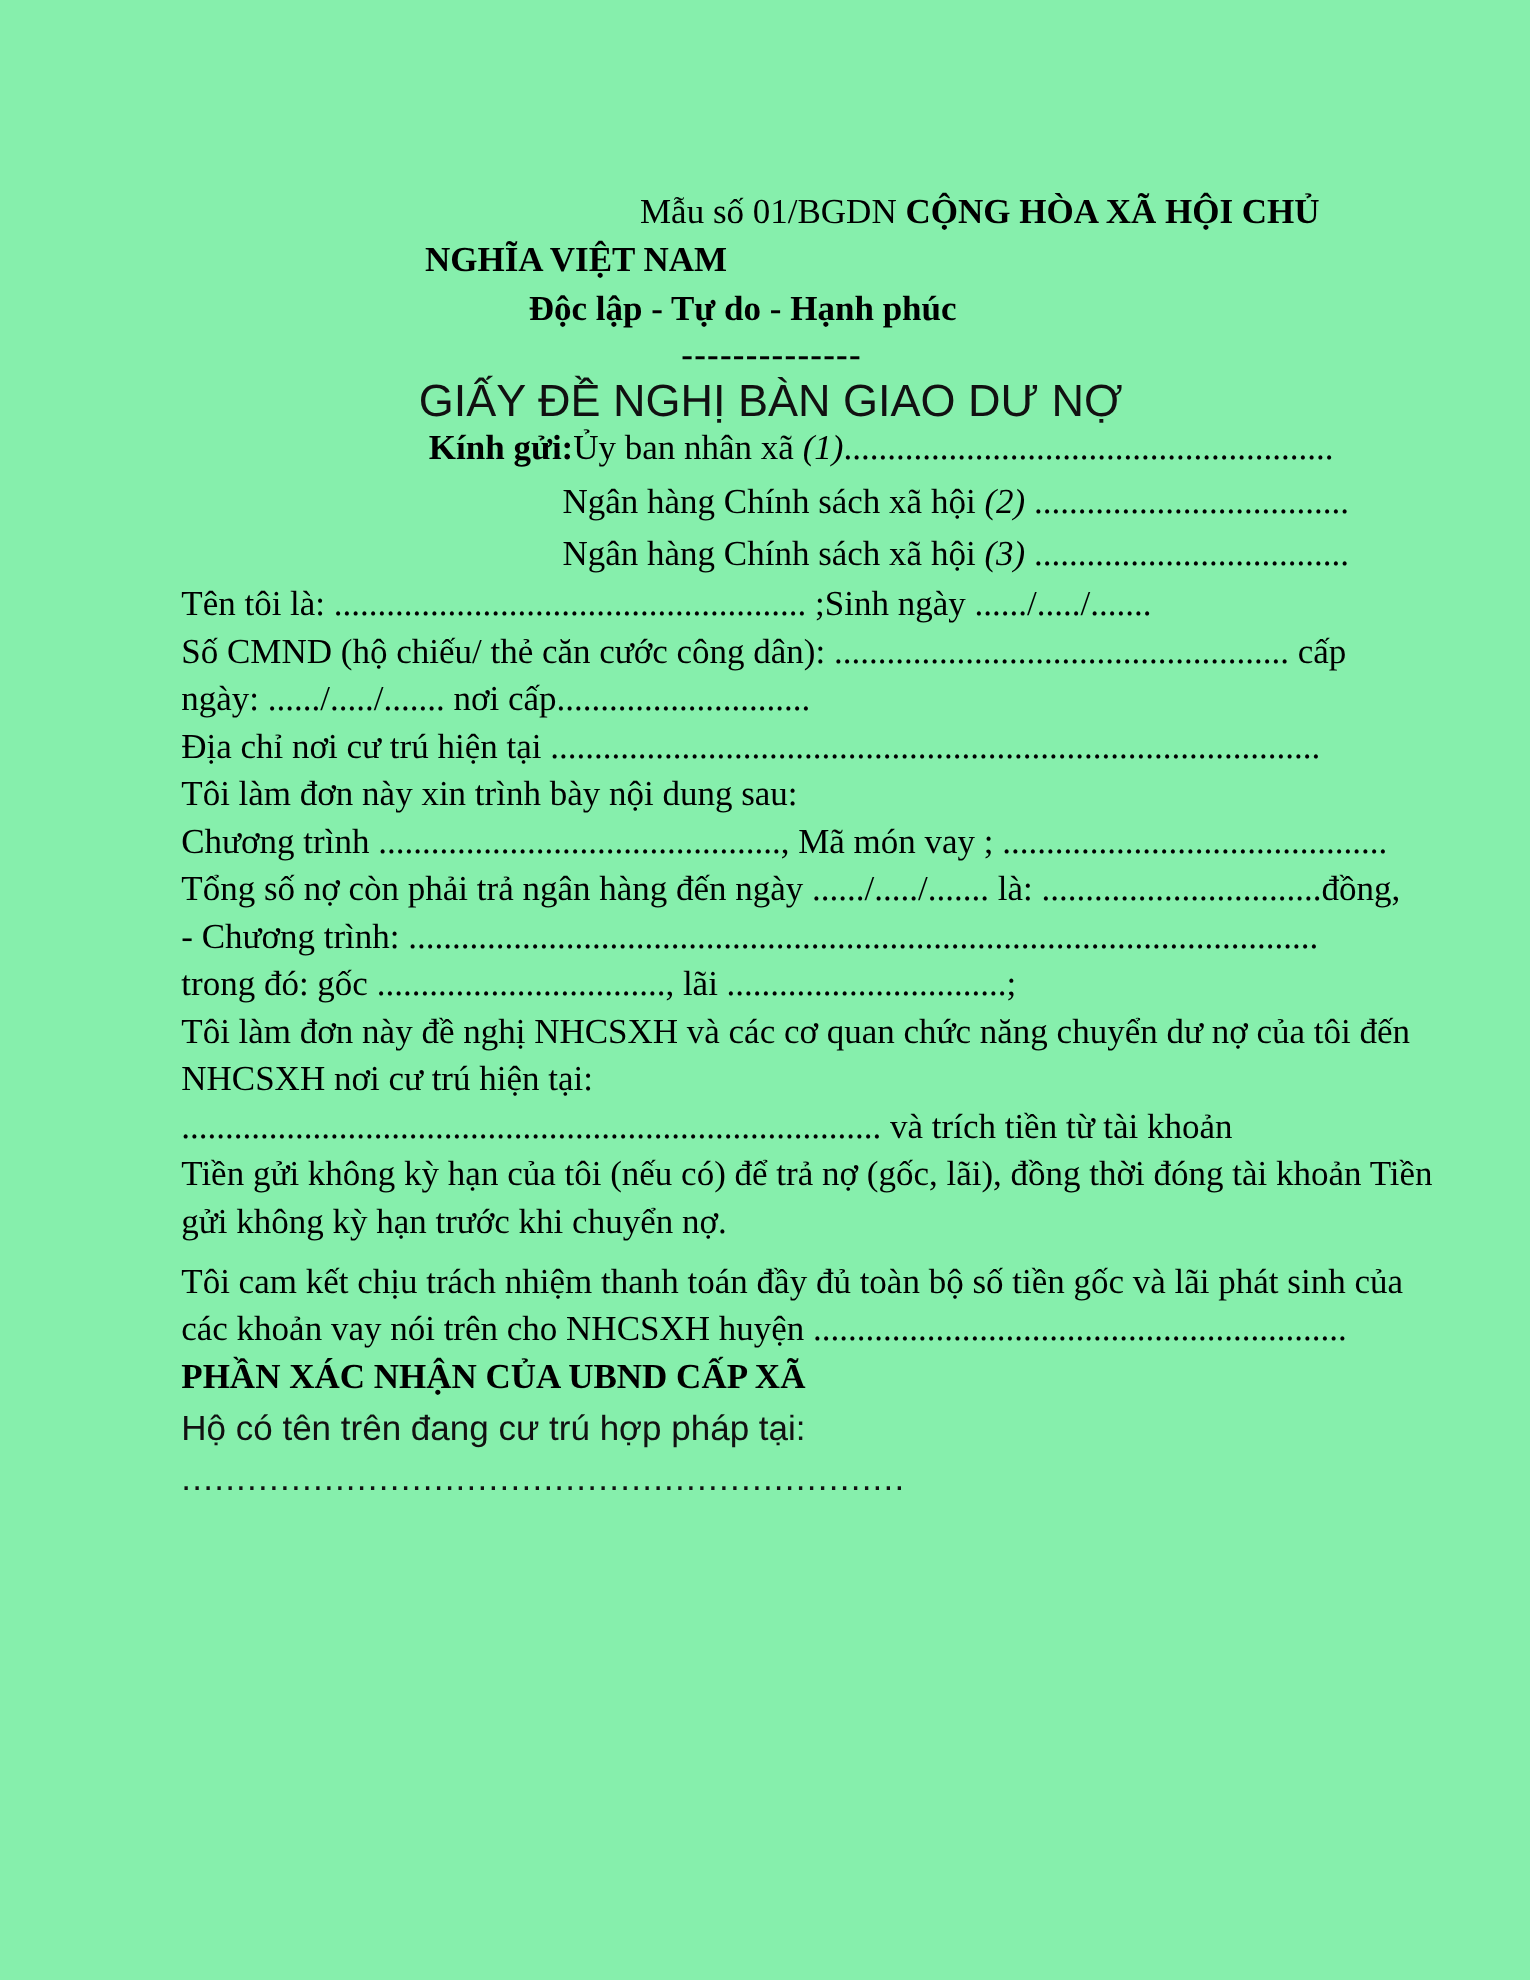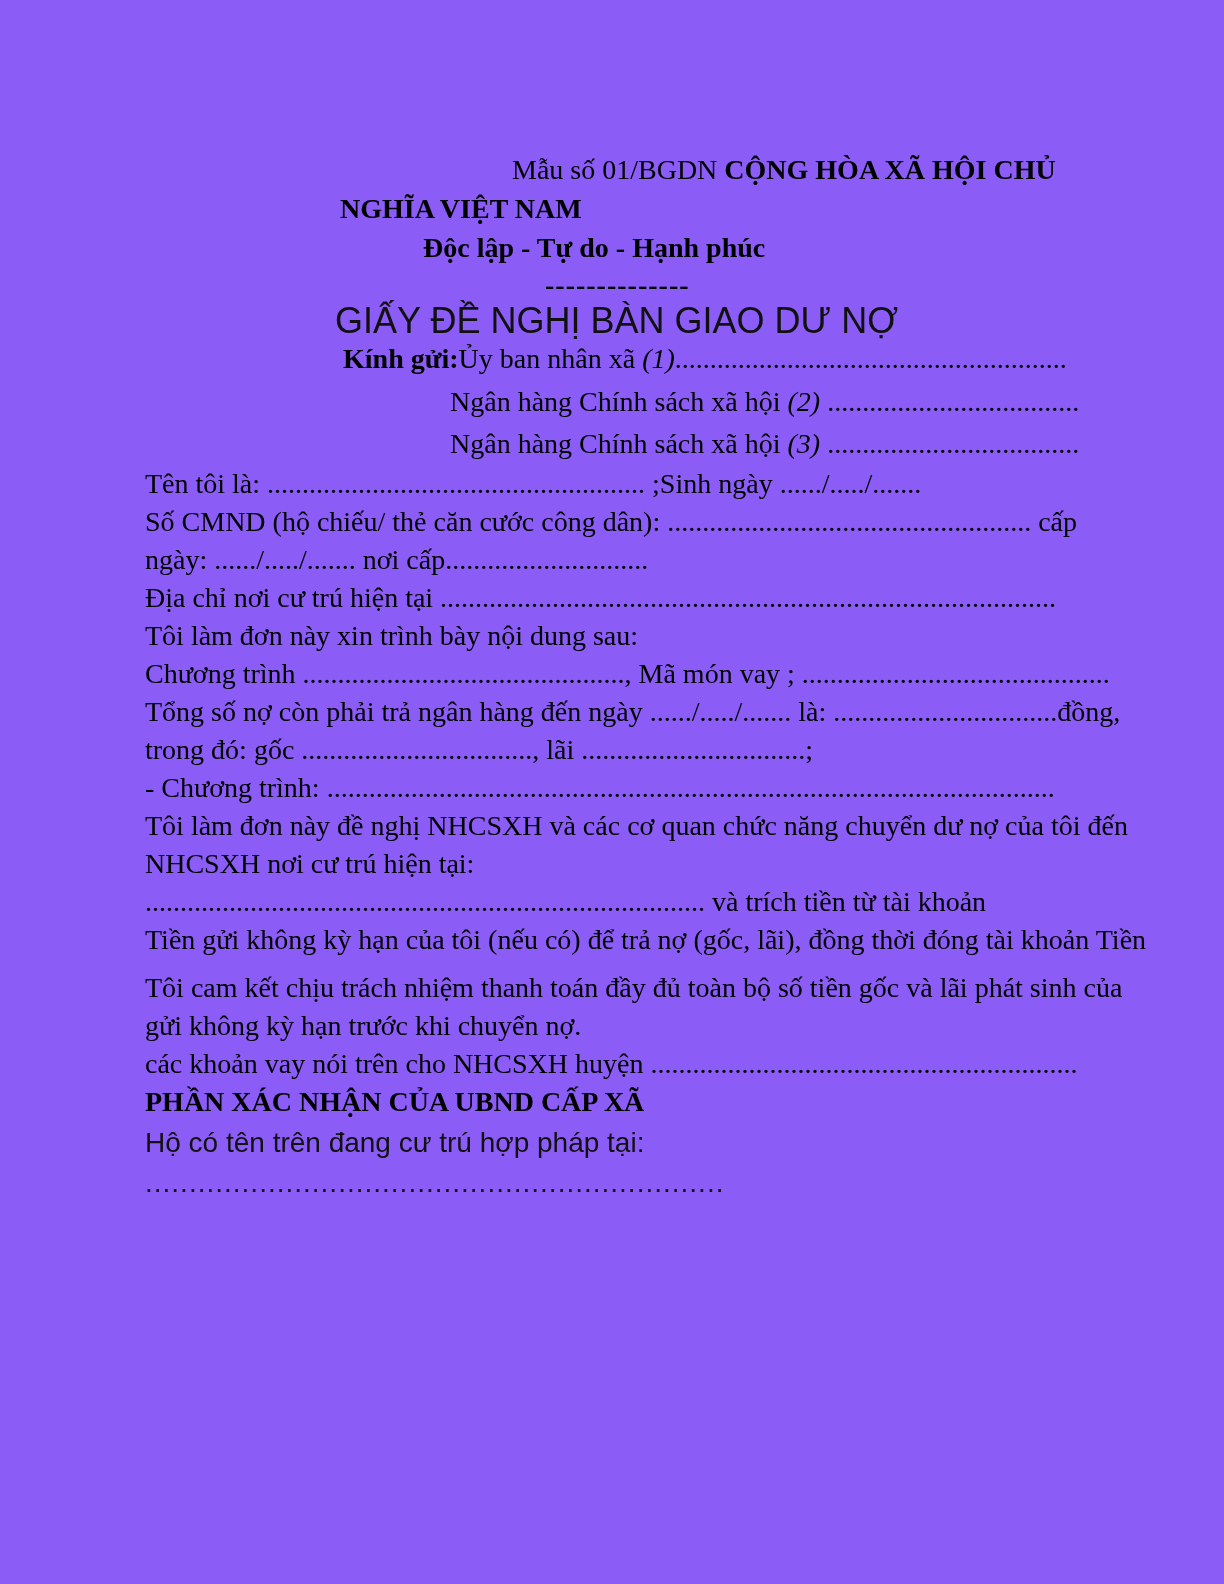--- a/index.html
+++ b/index.html
@@ -6,21 +6,21 @@
   html, body { background: #ffffff; }
   body {
     width: 1224px; height: 1584px;
     overflow: hidden;
     font-family: "Liberation Serif", serif;
     color: #000000;
   }
   .page {
     width: 1224px; height: 1584px;
     padding: 150px 0 0 145px;
-    background: #8b5cf6;
+    background: #86efac;
     font-size: 28px;
     line-height: 38px;
   }
   .page > div { white-space: nowrap; }
   .bold   { font-weight: bold; }
   .italic { font-style: italic; }
   .sans   { font-family: "Liberation Sans", sans-serif; }
 
   .hl1        { padding-left: 367px; line-height: 39px; }
   .hl2        { padding-left: 195px; line-height: 39px; }
@@ -70,28 +70,28 @@
 
   <div class="recipient"><span>Ngân hàng Chính sách xã hội </span><span class="italic">(3)</span><span> ....................................</span></div>
 
   <div class="line">Tên tôi là: ...................................................... ;Sinh ngày ....../...../.......</div>
   <div class="line">Số CMND (hộ chiếu/ thẻ căn cước công dân): .................................................... cấp</div>
   <div class="line">ngày: ....../...../....... nơi cấp.............................</div>
   <div class="line">Địa chỉ nơi cư trú hiện tại ........................................................................................</div>
   <div class="line">Tôi làm đơn này xin trình bày nội dung sau:</div>
   <div class="line">Chương trình .............................................., Mã món vay ; ............................................</div>
   <div class="line">Tổng số nợ còn phải trả ngân hàng đến ngày ....../...../....... là: ................................đồng,</div>
+  <div class="line">- Chương trình: ........................................................................................................</div>
   <div class="line">trong đó: gốc ................................., lãi ................................;</div>
-  <div class="line">- Chương trình: ........................................................................................................</div>
   <div class="line">Tôi làm đơn này đề nghị NHCSXH và các cơ quan chức năng chuyển dư nợ của tôi đến</div>
   <div class="line">NHCSXH nơi cư trú hiện tại:</div>
   <div class="line">................................................................................ và trích tiền từ tài khoản</div>
   <div class="line">Tiền gửi không kỳ hạn của tôi (nếu có) để trả nợ (gốc, lãi), đồng thời đóng tài khoản Tiền</div>
+  <div class="line">gửi không kỳ hạn trước khi chuyển nợ.</div>
   <div class="line gap">Tôi cam kết chịu trách nhiệm thanh toán đầy đủ toàn bộ số tiền gốc và lãi phát sinh của</div>
-  <div class="line">gửi không kỳ hạn trước khi chuyển nợ.</div>
   <div class="line">các khoản vay nói trên cho NHCSXH huyện .............................................................</div>
 
 
   <div class="confirm-heading bold">PHẦN XÁC NHẬN CỦA UBND CẤP XÃ</div>
 
   <div class="sans residence">Hộ có tên trên đang cư trú hợp pháp tại:</div>
 
   <div class="sans dotsline">..................................................................</div>
 
 </div>

